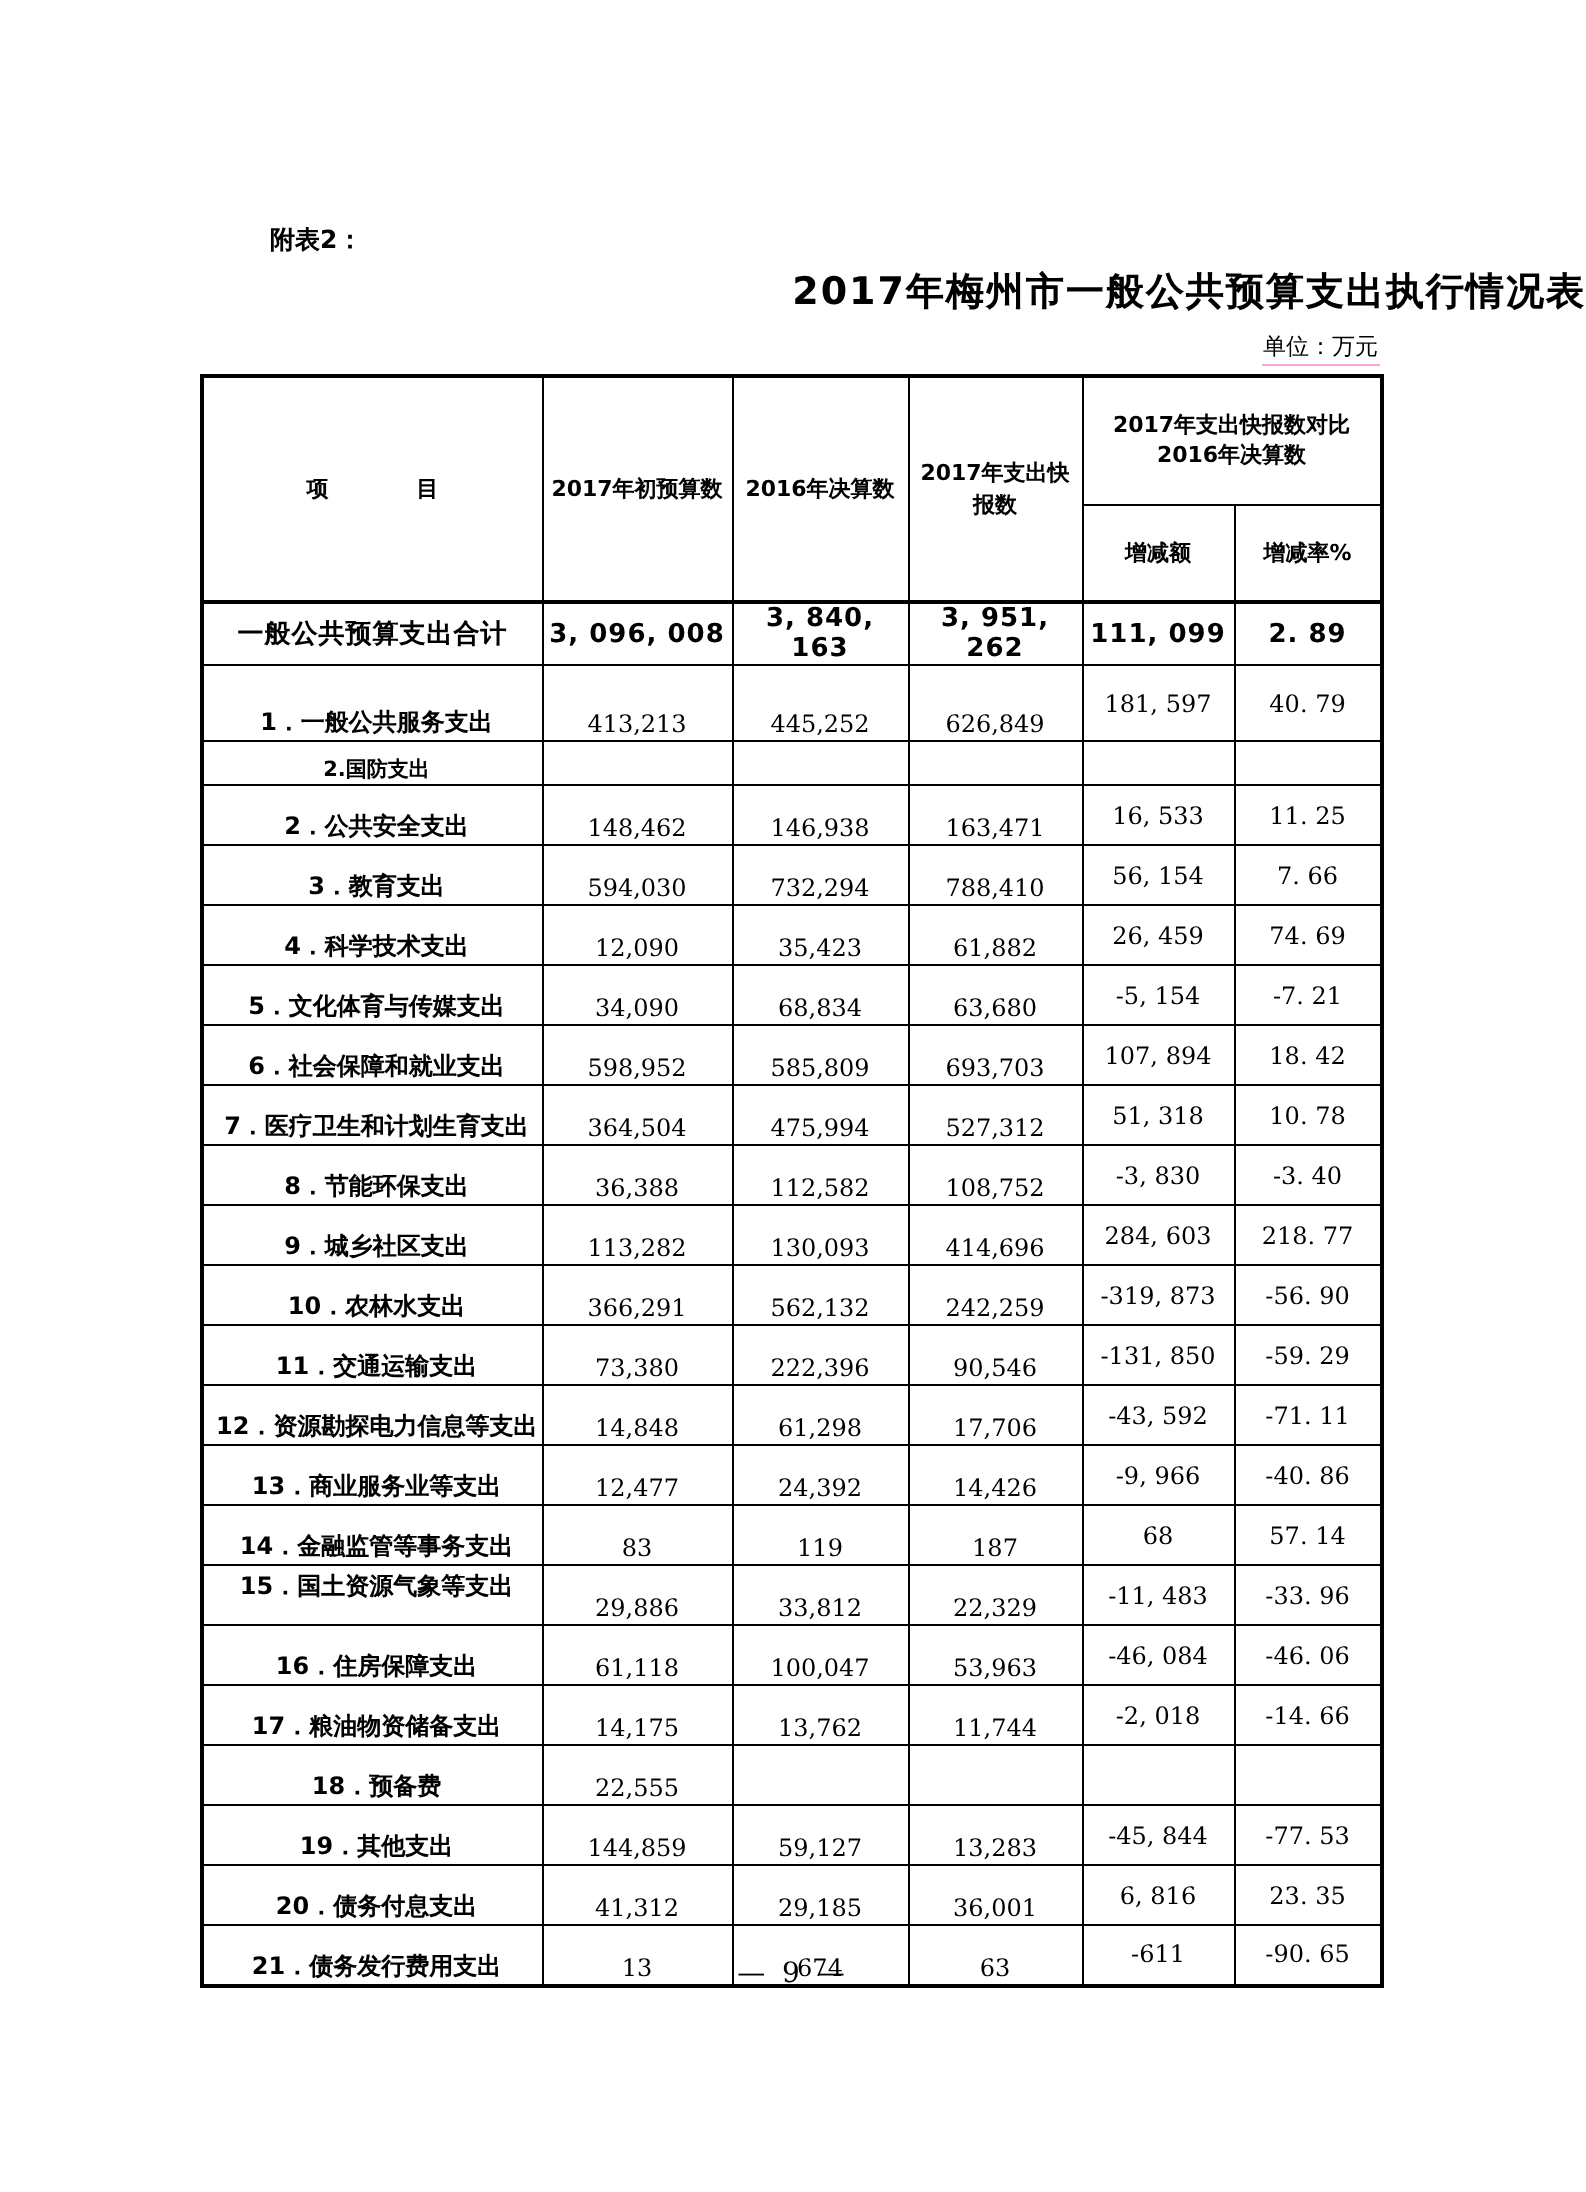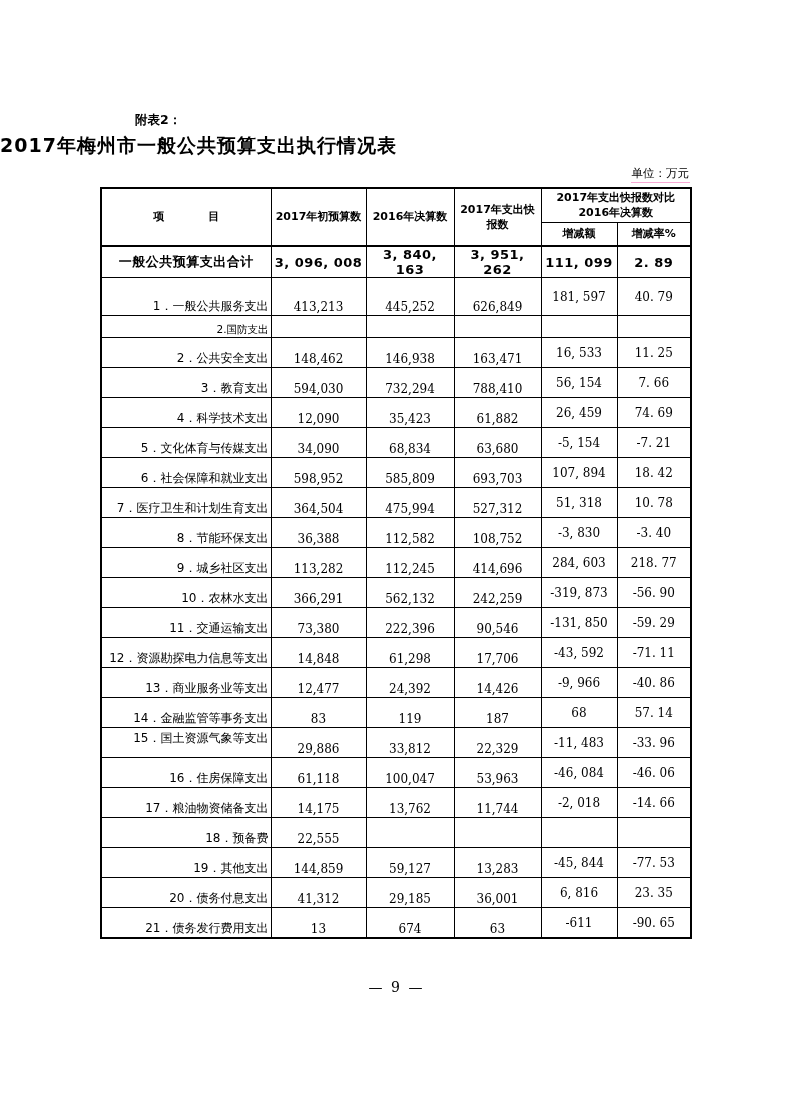--- a/index.html
+++ b/index.html
@@ -8,21 +8,21 @@
     background:#ffffff; color:#000;
     position:relative;
     font-family:"DejaVu Sans", sans-serif;
   }
   .annotation {
     position:absolute; left:99px; top:112px;
     font-size:12.5px; font-weight:bold;padding-left:36px;
   }
   .title {
     position:absolute; left:0; top:133px; width:100%;
-    text-align:left; font-size:19px; font-weight:bold;
+    text-align:right; font-size:19px; font-weight:bold;
     letter-spacing:1px;
   }
   .unit-note {
     position:absolute; top:166px; right:103px;
     font-size:11.5px;
     border-bottom:1px solid #f9a8d4;
     padding:0 1px 1px 1px;
   }
   table.budget-table {
     position:absolute; left:100px; top:187px;
@@ -31,40 +31,40 @@
     border:2px solid #000;
   }
   .budget-table th, .budget-table td {
     border:1px solid #000;
     overflow:hidden;
     padding:0;
   }
   .budget-table thead th {
     font-size:11px; font-weight:bold;
     text-align:center; vertical-align:middle;
-    line-height:1.4; padding:1px 1px;
+    line-height:1.4; padding:16px 1px;
   }
   .budget-table thead tr.hrow1 { height:30px; }
   .budget-table thead tr.hrow2 { height:24px; }
   tr.total-row { height:38px; }
   tr.total-row td {
     border-top:2px solid #000;
     font-family:"DejaVu Sans", sans-serif;
     font-weight:bold; font-size:13px;
     text-align:center; vertical-align:middle;
     letter-spacing:0.5px;
     margin-top:36px;
   }
   .budget-table tbody tr { height:30px; }
   .budget-table tbody tr.tall { height:38px; }
   .budget-table tbody tr.short { height:22px; }
   td.label {
     font-family:"DejaVu Sans", sans-serif;
-    font-weight:normal; font-size:12px;
-    text-align:right; vertical-align:bottom;
+    font-weight:bold; font-size:12px;
+    text-align:center; vertical-align:bottom;
     padding:0 2px 0 6px;
     white-space:nowrap;
   }
   tr.short td.label { font-size:10.5px; }
   tr.label-top td.label { vertical-align:top; padding-top:2px; }
   td.num {
     font-family:"DejaVu Serif", serif;
     font-size:12px; text-align:center; vertical-align:bottom;
     padding-bottom:1px;
   }
@@ -187,21 +187,21 @@
     <td class="label">8．节能环保支出</td>
     <td class="num">36,388</td>
     <td class="num">112,582</td>
     <td class="num">108,752</td>
     <td class="mid">-3, 830</td>
     <td class="mid">-3. 40</td>
   </tr>
       <tr>
     <td class="label">9．城乡社区支出</td>
     <td class="num">113,282</td>
-    <td class="num">112,245</td>
+    <td class="num">130,093</td>
     <td class="num">414,696</td>
     <td class="mid">284, 603</td>
     <td class="mid">218. 77</td>
   </tr>
       <tr>
     <td class="label">10．农林水支出</td>
     <td class="num">366,291</td>
     <td class="num">562,132</td>
     <td class="num">242,259</td>
     <td class="mid">-319, 873</td>

